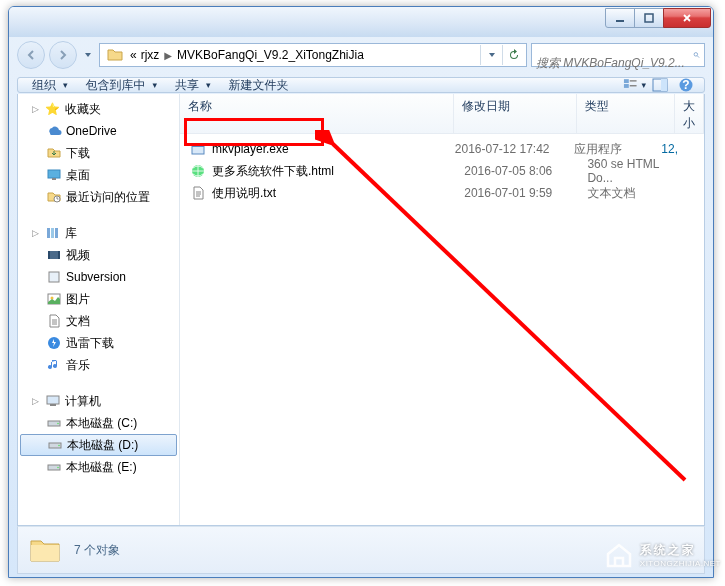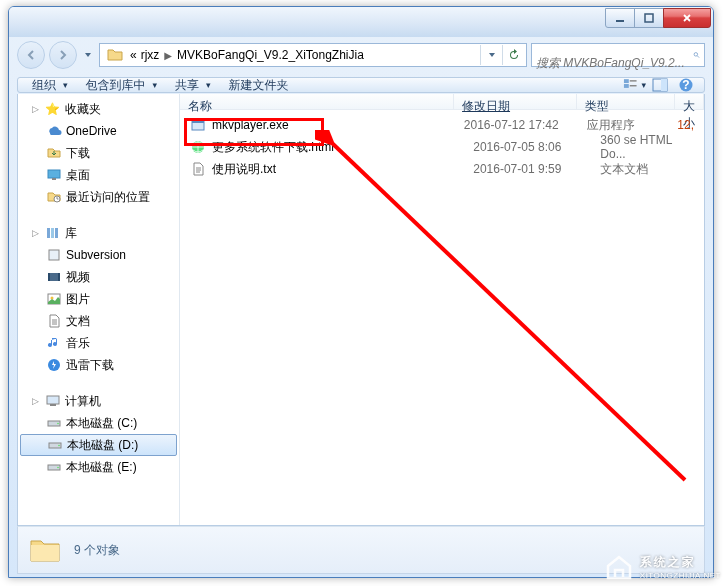--- a/index.html
+++ b/index.html
@@ -42,48 +42,48 @@
 .treeitem .ticon2 { width: 16px; height: 16px; display: flex; align-items: center; justify-content: center; }
 .treeitem.child { padding-left: 28px; }
 .treeitem.sel { background: linear-gradient(to bottom, #ecf4fd, #cde4fb); border: 1px solid #7da2ce; border-radius: 2px; margin: 0 2px; padding-left: 26px; }
 .treesep { height: 14px; }
 .sidebar::-webkit-scrollbar { width: 17px; }
 .sidebar::-webkit-scrollbar-track { background: #f0f0f0; border-left: 1px solid #dde5ee; }
 .sidebar::-webkit-scrollbar-thumb { background: linear-gradient(to right, #e8eef5, #c5d5e8); border: 1px solid #a8bdd4; border-radius: 2px; }
 .sidebar::-webkit-scrollbar-button { height: 17px; background: #e8eef5; border: 1px solid #c5d5e8; }
 
 .content { flex: 1; position: relative; overflow: auto; }
-.colheaders { display: flex; height: 16px; border-bottom: 1px solid #e6ecf3; background: linear-gradient(to bottom, #fdfefe, #f1f6fb); }
+.colheaders { display: flex; height: 40px; border-bottom: 1px solid #e6ecf3; background: linear-gradient(to bottom, #fdfefe, #f1f6fb); }
 .colh { padding: 4px 8px; border-right: 1px solid #e6ecf3; color: #1e395b; }
 .colh.name { width: 292px; }
-.colh.date { width: 130px; text-decoration: underline; }
+.colh.date { width: 130px; }
 .colh.type { width: 104px; }
 .colh.size { flex: 1; }
 
 .filelist { padding-top: 4px; }
 .filerow { display: flex; align-items: center; height: 22px; }
 .filerow .fname { width: 292px; padding-left: 10px; display: flex; align-items: center; gap: 6px; }
 .filerow .fdate { width: 130px; color: #6d6d6d; padding-left: 8px; }
 .filerow .ftype { width: 104px; color: #6d6d6d; padding-left: 8px; }
-.filerow .fsize { flex: 1; color: #c2410c; text-align: center; padding-right: 10px; }
+.filerow .fsize { flex: 1; color: #0369a1; text-align: center; padding-right: 26px; }
 .filerow .ficon { width: 16px; height: 16px; }
 
 .content::-webkit-scrollbar { width: 17px; height: 17px; }
 .content::-webkit-scrollbar-track { background: #f0f0f0; }
 .content::-webkit-scrollbar-thumb { background: linear-gradient(to right, #e8eef5, #c5d5e8); border: 1px solid #a8bdd4; border-radius: 2px; }
 .content::-webkit-scrollbar-button { width: 17px; height: 17px; background: #e8eef5; border: 1px solid #c5d5e8; }
 
 .statusbar { height: 48px; margin: 0 8px 6px 8px; background: linear-gradient(to bottom, #f2f7fd, #e5eef9); border: 1px solid #c5d5e8; border-top: 1px solid #d8e4f0; display: flex; align-items: center; padding: 0 10px; gap: 12px; }
 .statusbar .bigfolder { width: 34px; height: 34px; }
 .statusbar .stext { color: #4a6a8a; }
 
 .redbox { position: absolute; border: 3px solid #ff0000; pointer-events: none; }
 .redarrow { position: absolute; pointer-events: none; }
 
-.watermark { position: absolute; right: 4px; bottom: 4px; display: flex; align-items: center; gap: 6px; color: #fff; opacity: 0.92; font-size: 16px; font-weight: bold; text-shadow: 0 0 3px rgba(0,0,0,0.5); }
+.watermark { position: absolute; right: 4px; bottom: 16px; display: flex; align-items: center; gap: 6px; color: #fff; opacity: 0.92; font-size: 16px; font-weight: bold; text-shadow: 0 0 3px rgba(0,0,0,0.5); }
 .watermark .wlogo { width: 30px; height: 30px; }
 </style>
 </head>
 <body>
 
 <div class="window">
 
   <div class="titlebar">
     <div class="winbtn min">
         <svg viewBox="0 0 12 12">
@@ -229,70 +229,70 @@
               <rect x="2" y="3" width="3" height="10" fill="#7aa8d8"></rect>
               <rect x="6" y="3" width="3" height="10" fill="#9ac8e8"></rect>
               <rect x="10" y="3" width="3" height="10" fill="#7aa8d8"></rect>
             </svg>
           </span>
           <span>库</span>
         </div>
       <div class="treeitem child">
           <span class="ticon2">
             <svg width="16" height="16" viewBox="0 0 16 16">
-              <rect x="3" y="3" width="10" height="10" fill="#e8f0f8" stroke="#888"></rect>
-            </svg>
-          </span>
-          <span>Subversion</span>
-        </div>
-      <div class="treeitem child">
-          <span class="ticon2">
-            <svg width="16" height="16" viewBox="0 0 16 16">
               <rect x="2" y="4" width="12" height="8" fill="#4a6a8a"></rect>
               <rect x="2" y="4" width="2" height="8" fill="#2a4a6a"></rect>
               <rect x="12" y="4" width="2" height="8" fill="#2a4a6a"></rect>
             </svg>
           </span>
           <span>视频</span>
         </div>
       <div class="treeitem child">
           <span class="ticon2">
             <svg width="16" height="16" viewBox="0 0 16 16">
+              <rect x="3" y="3" width="10" height="10" fill="#e8f0f8" stroke="#888"></rect>
+            </svg>
+          </span>
+          <span>Subversion</span>
+        </div>
+      <div class="treeitem child">
+          <span class="ticon2">
+            <svg width="16" height="16" viewBox="0 0 16 16">
               <rect x="2" y="3" width="12" height="10" fill="#fff" stroke="#888"></rect>
               <circle cx="6" cy="7" r="1.5" fill="#f0c040"></circle>
               <path d="M2 11 l4-3 l3 2 l3-4 l2 2 v5 h-12 z" fill="#5ab060"></path>
             </svg>
           </span>
           <span>图片</span>
         </div>
       <div class="treeitem child">
           <span class="ticon2">
             <svg width="16" height="16" viewBox="0 0 16 16">
               <path d="M4 2 h6 l3 3 v9 h-9 z" fill="#fff" stroke="#888"></path>
               <path d="M6 7 h5 M6 9 h5 M6 11 h5" stroke="#888"></path>
             </svg>
           </span>
           <span>文档</span>
         </div>
       <div class="treeitem child">
           <span class="ticon2">
             <svg width="16" height="16" viewBox="0 0 16 16">
-              <path d="M6 3 v7 a2 2 0 1 1 -1-1.7 V5 l6-1.5 v5.5 a2 2 0 1 1 -1-1.7 V3 z" fill="#4a8ae0"></path>
-            </svg>
-          </span>
-          <span>音乐</span>
-        </div>
-      <div class="treeitem child">
-          <span class="ticon2">
-            <svg width="16" height="16" viewBox="0 0 16 16">
               <circle cx="8" cy="8" r="6" fill="#3a8ae0"></circle>
               <path d="M8 4 l-2 4 h2 l-1 4 l3-5 h-2 z" fill="#fff"></path>
             </svg>
           </span>
           <span>迅雷下载</span>
+        </div>
+      <div class="treeitem child">
+          <span class="ticon2">
+            <svg width="16" height="16" viewBox="0 0 16 16">
+              <path d="M6 3 v7 a2 2 0 1 1 -1-1.7 V5 l6-1.5 v5.5 a2 2 0 1 1 -1-1.7 V3 z" fill="#4a8ae0"></path>
+            </svg>
+          </span>
+          <span>音乐</span>
         </div>
       <div class="treesep"></div>
       <div class="treeitem">
           <span class="exp">▷</span>
           <span class="ticon2">
             <svg width="16" height="16" viewBox="0 0 16 16">
               <rect x="2" y="3" width="12" height="8" fill="#d8e8f8" stroke="#888"></rect>
               <rect x="5" y="11" width="6" height="2" fill="#888"></rect>
             </svg>
           </span>
@@ -383,21 +383,21 @@
         <line x1="370" y1="350" x2="18" y2="14" stroke="#ff0000" stroke-width="4" marker-end="url(#ah)"></line>
       </svg>
     </div>
   </div>
 
   <div class="statusbar">
     <svg class="bigfolder" viewBox="0 0 34 34">
         <path d="M3 8 h10 l3 3 h15 v17 h-28 z" fill="#f6d98a" stroke="#caa54a"></path>
         <path d="M3 12 h28 v16 h-28 z" fill="#fce8b0"></path>
       </svg>
-    <span class="stext">9 个对象</span>
+    <span class="stext">7 个对象</span>
   </div>
 
 </div>
 
 <div class="watermark">
   <svg class="wlogo" viewBox="0 0 30 30">
       <path d="M4 14 L15 5 L26 14 v12 h-22 z" fill="none" stroke="#fff" stroke-width="2.5"></path>
       <path d="M11 26 v-8 h8 v8" fill="none" stroke="#fff" stroke-width="2.5"></path>
     </svg>
   <div>

